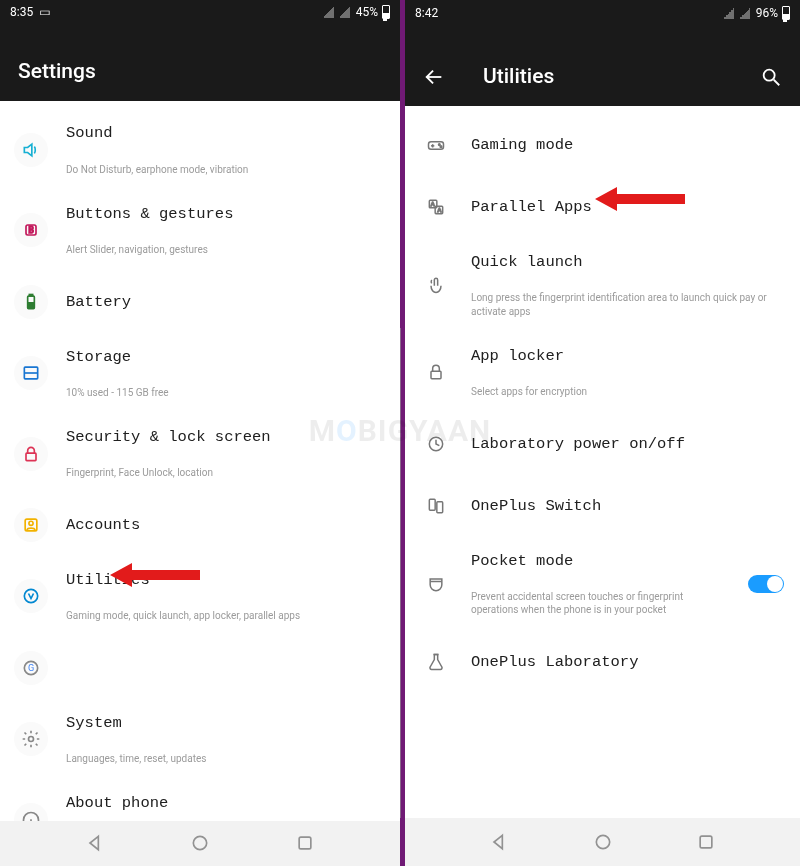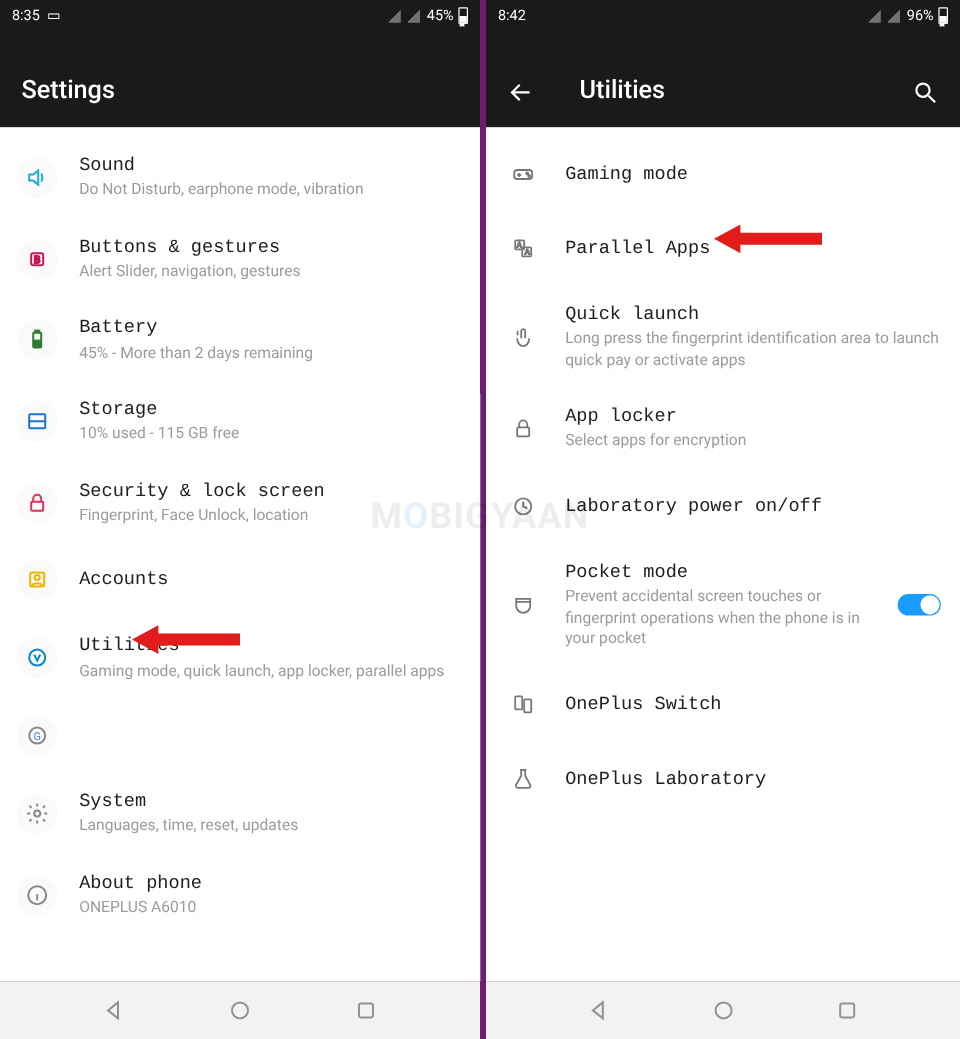--- a/index.html
+++ b/index.html
@@ -39,21 +39,21 @@
     position: relative;
   }
   .row .ico-wrap {
     width: 34px; height: 34px; flex: 0 0 34px; border-radius: 50%;
     display: flex; align-items: center; justify-content: center;
     background: transparent;
   }
   .pane:first-child .row .ico-wrap { background: #fafafa; }
   .row .txt { flex: 1 1 auto; min-width: 0; }
   .row .ttl { font-size: 15.5px; color: #202020; line-height: 1.3; font-family: Liberation Mono, monospace; }
-  .row .sub { font-size: 13px; color: #9b9b9b; line-height: 1.35; margin-top: 2px; }
+  .row .sub { font-size: 10px; color: #9b9b9b; line-height: 1.35; margin-top: 19px; }
   .row .switch {
     width: 36px; height: 18px; border-radius: 10px; background: #1a9cff; position: relative; flex: 0 0 36px;
   }
   .row .switch::after {
     content: ""; position: absolute; right: 1px; top: 1px; width: 16px; height: 16px; border-radius: 50%; background: #fff;
   }
 
   
   .ico-wrap svg { width: 20px; height: 20px; }
 
@@ -135,21 +135,20 @@
       <div class="row">
         <span class="ico-wrap">
             <svg viewBox="0 0 24 24" fill="none" stroke="#2e7d32" stroke-width="2">
               <rect x="8" y="5" width="8" height="15" rx="1"></rect>
               <rect x="10" y="3" width="4" height="2"></rect>
               <rect x="9" y="13" width="6" height="6" fill="#2e7d32"></rect>
             </svg>
           </span>
         <div class="txt">
             <div class="ttl">Battery</div>
-            <div class="sub">45% - More than 2 days remaining</div>
           </div>
       </div>
       <div class="row">
         <span class="ico-wrap">
             <svg viewBox="0 0 24 24" fill="none" stroke="#1976d2" stroke-width="2">
               <rect x="4" y="5" width="16" height="14" rx="1"></rect>
               <line x1="4" y1="12" x2="20" y2="12"></line>
             </svg>
           </span>
         <div class="txt">
@@ -341,40 +340,40 @@
               <polyline points="12,7 12,12 16,14"></polyline>
             </svg>
           </span>
         <div class="txt">
             <div class="ttl">Laboratory power on/off</div>
           </div>
       </div>
       <div class="row">
         <span class="ico-wrap">
             <svg viewBox="0 0 24 24" fill="none" stroke="#777" stroke-width="1.8">
+              <rect x="4" y="4" width="7" height="13" rx="1"></rect>
+              <rect x="13" y="7" width="7" height="13" rx="1"></rect>
+            </svg>
+          </span>
+        <div class="txt">
+            <div class="ttl">OnePlus Switch</div>
+          </div>
+      </div>
+      <div class="row">
+        <span class="ico-wrap">
+            <svg viewBox="0 0 24 24" fill="none" stroke="#777" stroke-width="1.8">
               <path d="M5 6h14v7a7 7 0 01-14 0V6z"></path>
               <line x1="5" y1="9" x2="19" y2="9"></line>
             </svg>
           </span>
         <div class="txt">
             <div class="ttl">Pocket mode</div>
             <div class="sub">Prevent accidental screen touches or fingerprint operations when the phone is in your pocket</div>
           </div>
         <span class="switch"></span>
-      </div>
-      <div class="row">
-        <span class="ico-wrap">
-            <svg viewBox="0 0 24 24" fill="none" stroke="#777" stroke-width="1.8">
-              <rect x="4" y="4" width="7" height="13" rx="1"></rect>
-              <rect x="13" y="7" width="7" height="13" rx="1"></rect>
-            </svg>
-          </span>
-        <div class="txt">
-            <div class="ttl">OnePlus Switch</div>
-          </div>
       </div>
       <div class="row">
         <span class="ico-wrap">
             <svg viewBox="0 0 24 24" fill="none" stroke="#777" stroke-width="1.8">
               <path d="M10 3h4v6l5 9a2 2 0 01-2 3H7a2 2 0 01-2-3l5-9V3z"></path>
               <line x1="9" y1="3" x2="15" y2="3"></line>
             </svg>
           </span>
         <div class="txt">
             <div class="ttl">OnePlus Laboratory</div>

